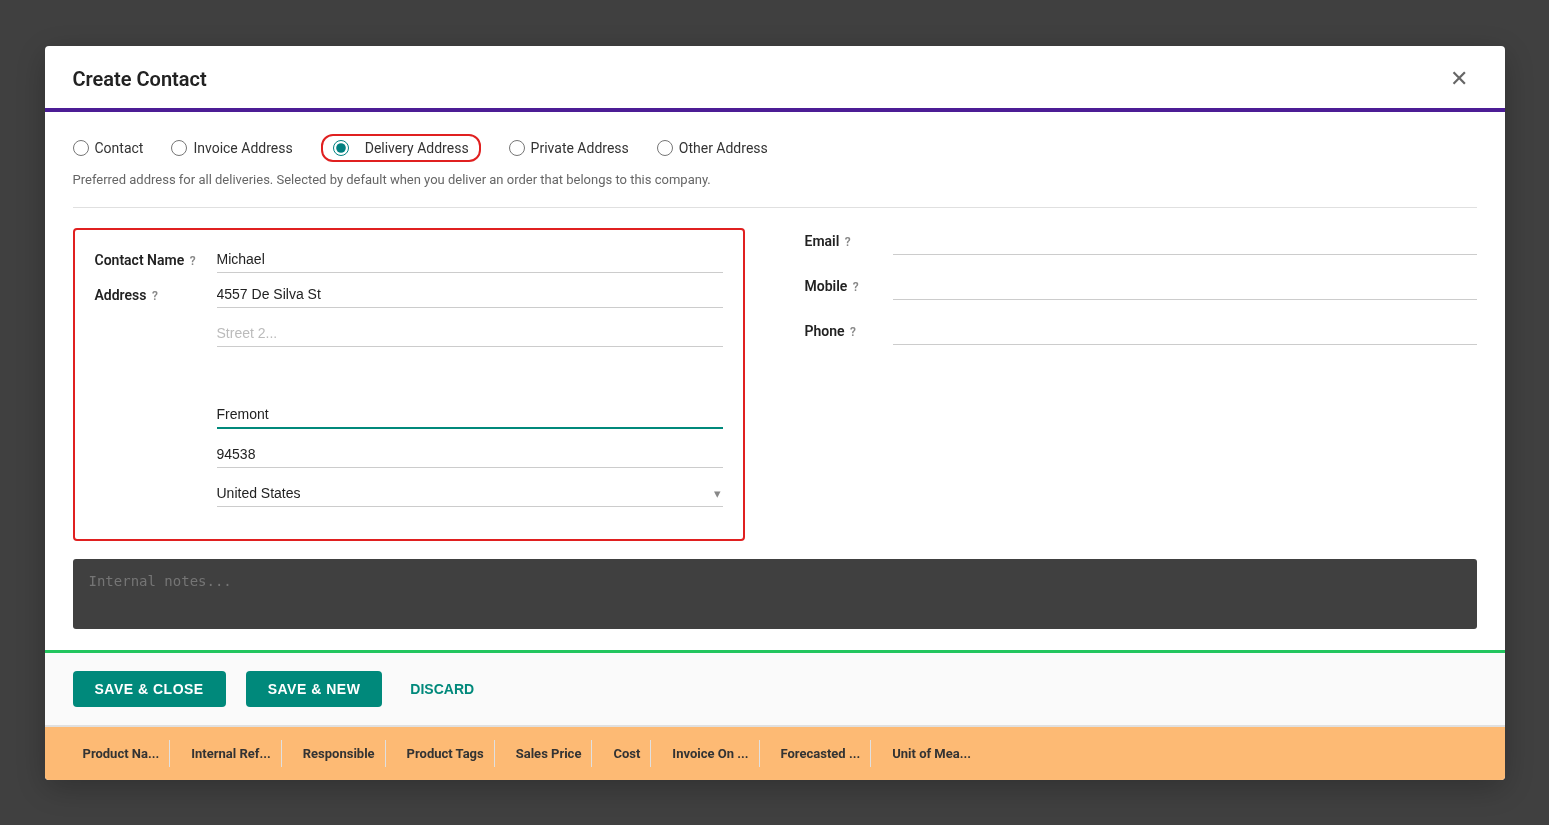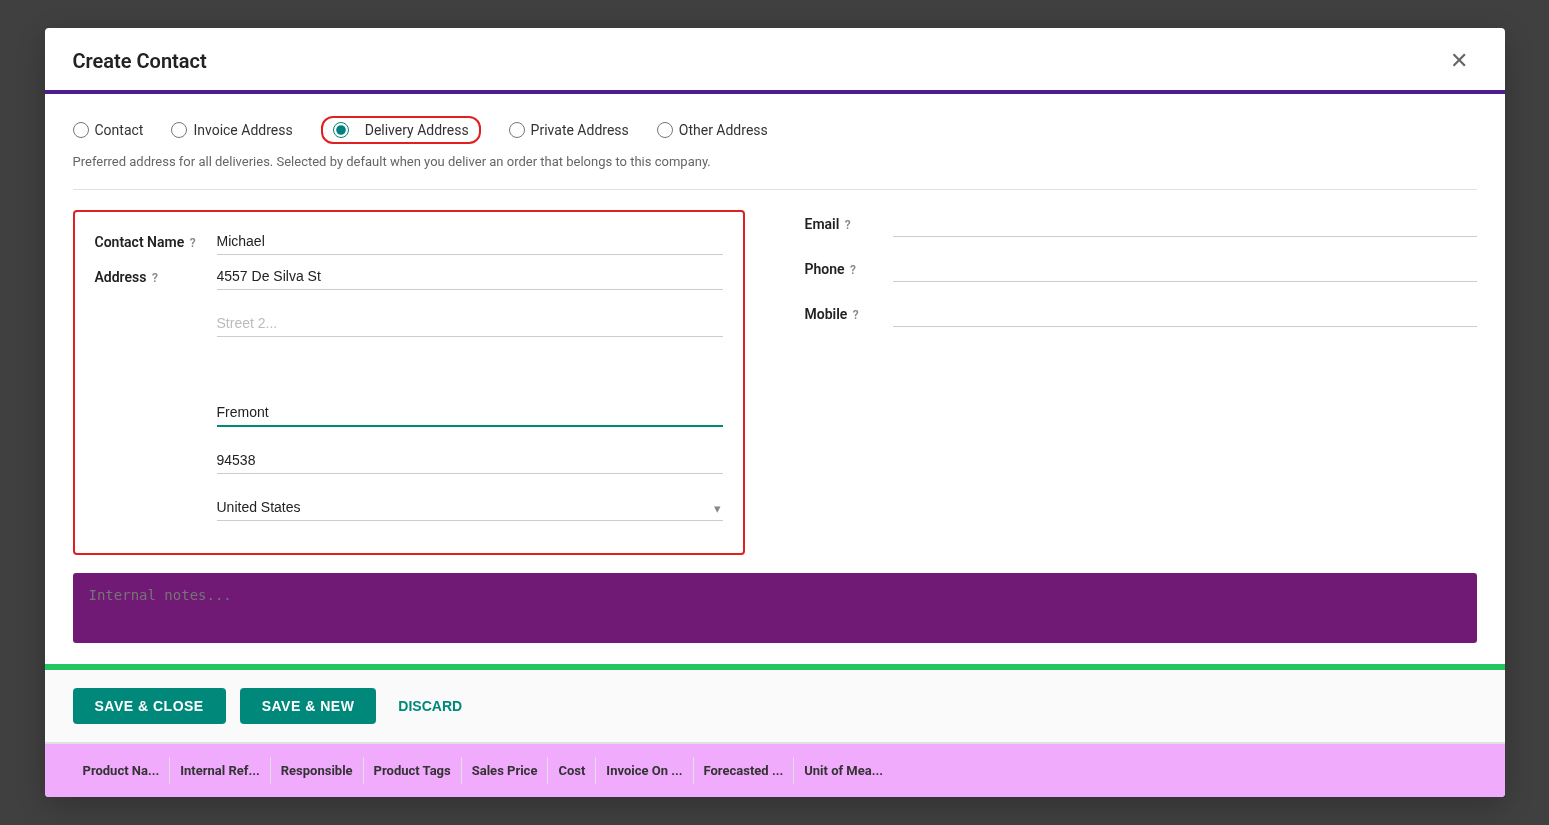--- a/index.html
+++ b/index.html
@@ -188,37 +188,37 @@
       border: none;
       border-bottom: 1px solid #ccc;
       padding: 5px 0;
       font-size: 14px;
       color: #222;
       background: transparent;
       outline: none;
     }
     .notes-area {
       width: 100%;
-      background: #701a75;
+      background: #404040;
       border: none;
       border-radius: 3px;
       padding: 14px 16px;
       font-size: 14px;
       color: #999;
       resize: none;
       outline: none;
       min-height: 70px;
       margin-top: 18px;
     }
     .modal-footer {
       display: flex;
       align-items: center;
-      gap: 14px;
+      gap: 20px;
       padding: 18px 28px;
-      border-top: 6px solid #22c55e;
+      border-top: 3px solid #22c55e;
       background: #fafafa;
     }
     .btn-primary {
       background: #00897b;
       color: #fff;
       border: none;
       border-radius: 4px;
       padding: 10px 22px;
       font-size: 14px;
       font-weight: 700;
@@ -232,34 +232,34 @@
       border: none;
       font-size: 14px;
       font-weight: 600;
       cursor: pointer;
       text-transform: uppercase;
       padding: 10px 8px;
     }
     .address-fields {
       display: flex;
       flex-direction: column;
-      gap: 16px;
+      gap: 8px;
       flex: 1;
     }
     .address-fields .form-input,
     .address-fields .form-select-wrapper {
       margin-bottom: 4px;
     }
     .bottom-bar {
-      background: #f0abfc;
+      background: #fdba74;
       border-top: 2px solid #e0e0e0;
       display: flex;
       align-items: center;
       padding: 13px 28px;
-      gap: 0;
+      gap: 11px;
     }
     .bottom-col {
       font-size: 13px;
       font-weight: 700;
       color: #333;
       padding: 6px 10px;
       border-right: 1px solid #e0e0e0;
       white-space: nowrap;
       overflow: hidden;
       text-overflow: ellipsis;
@@ -340,28 +340,28 @@
         <div class="form-section-right">
           <div class="right-field-row">
             <span class="right-label">
               <span>Email</span>
               <span class="help-icon"> ?</span>
             </span>
             <input type="text" class="right-input" value="" style="">
           </div>
           <div class="right-field-row">
             <span class="right-label">
-              <span>Phone</span>
+              <span>Mobile</span>
               <span class="help-icon"> ?</span>
             </span>
             <input type="text" class="right-input" value="" style="">
           </div>
           <div class="right-field-row">
             <span class="right-label">
-              <span>Mobile</span>
+              <span>Phone</span>
               <span class="help-icon"> ?</span>
             </span>
             <input type="text" class="right-input" value="" style="">
           </div>
         </div>
       </div>
 
       
       <textarea class="notes-area" placeholder="Internal notes..." style=""></textarea>
     </div>

